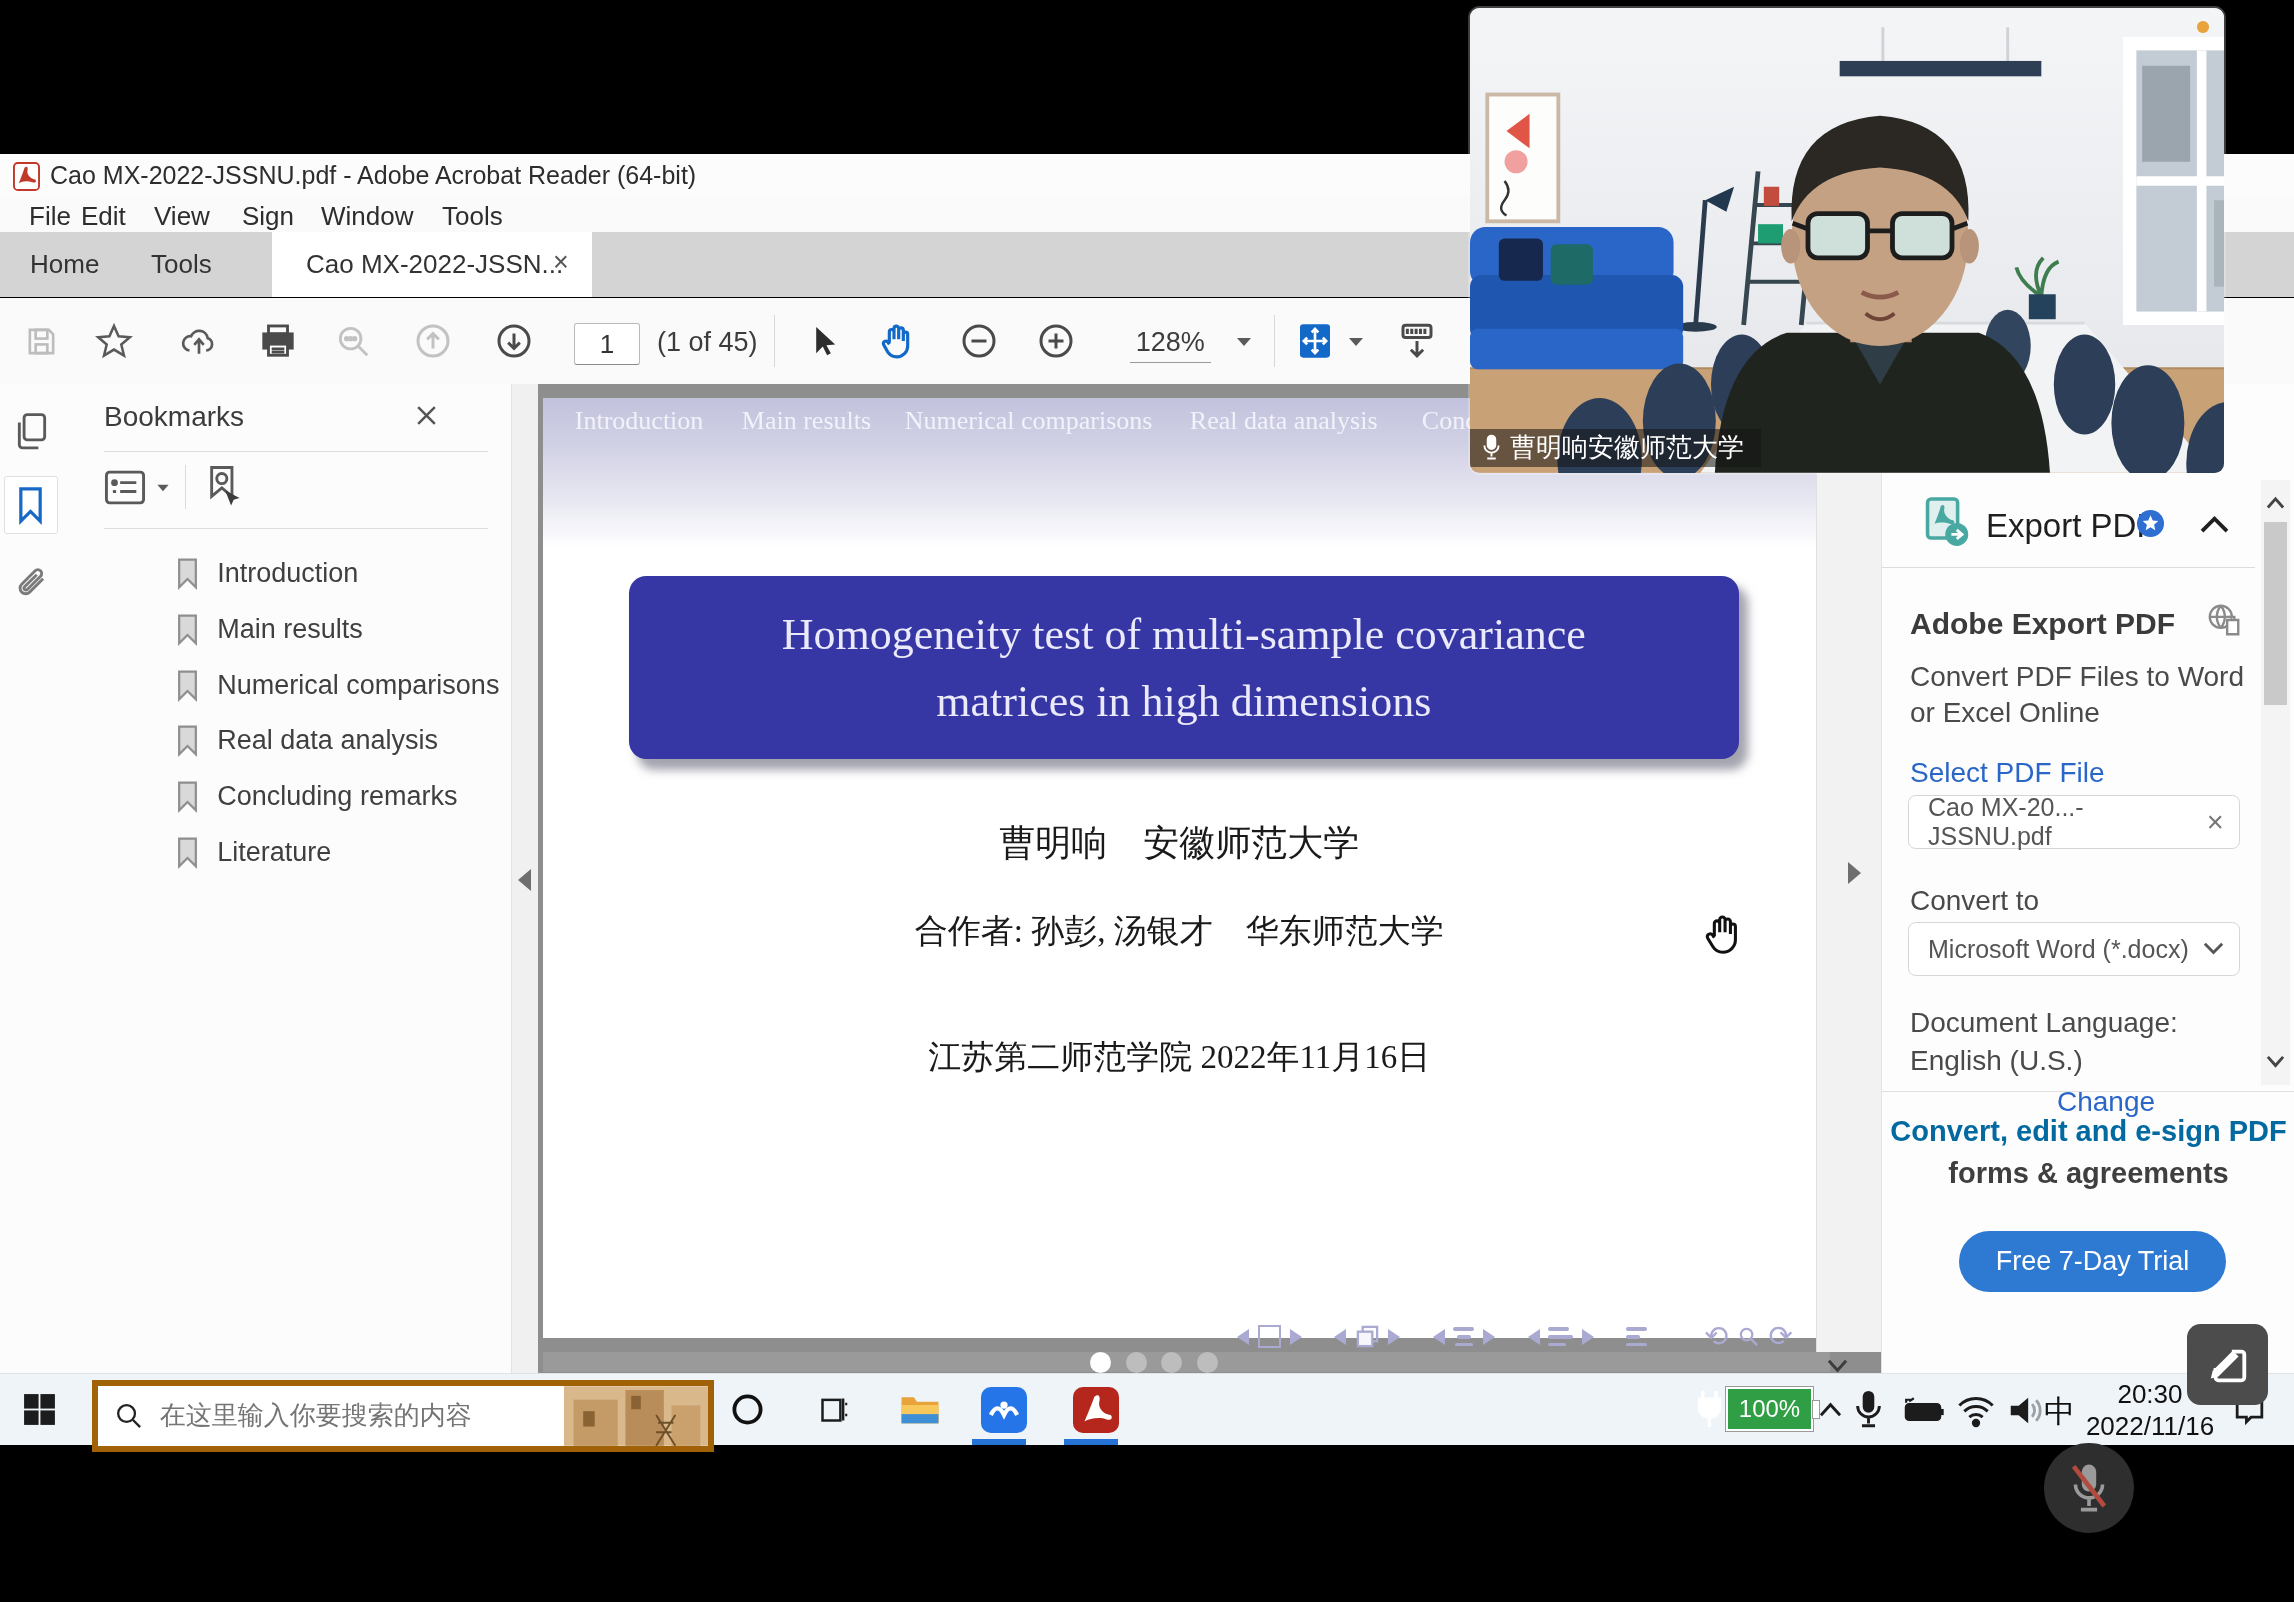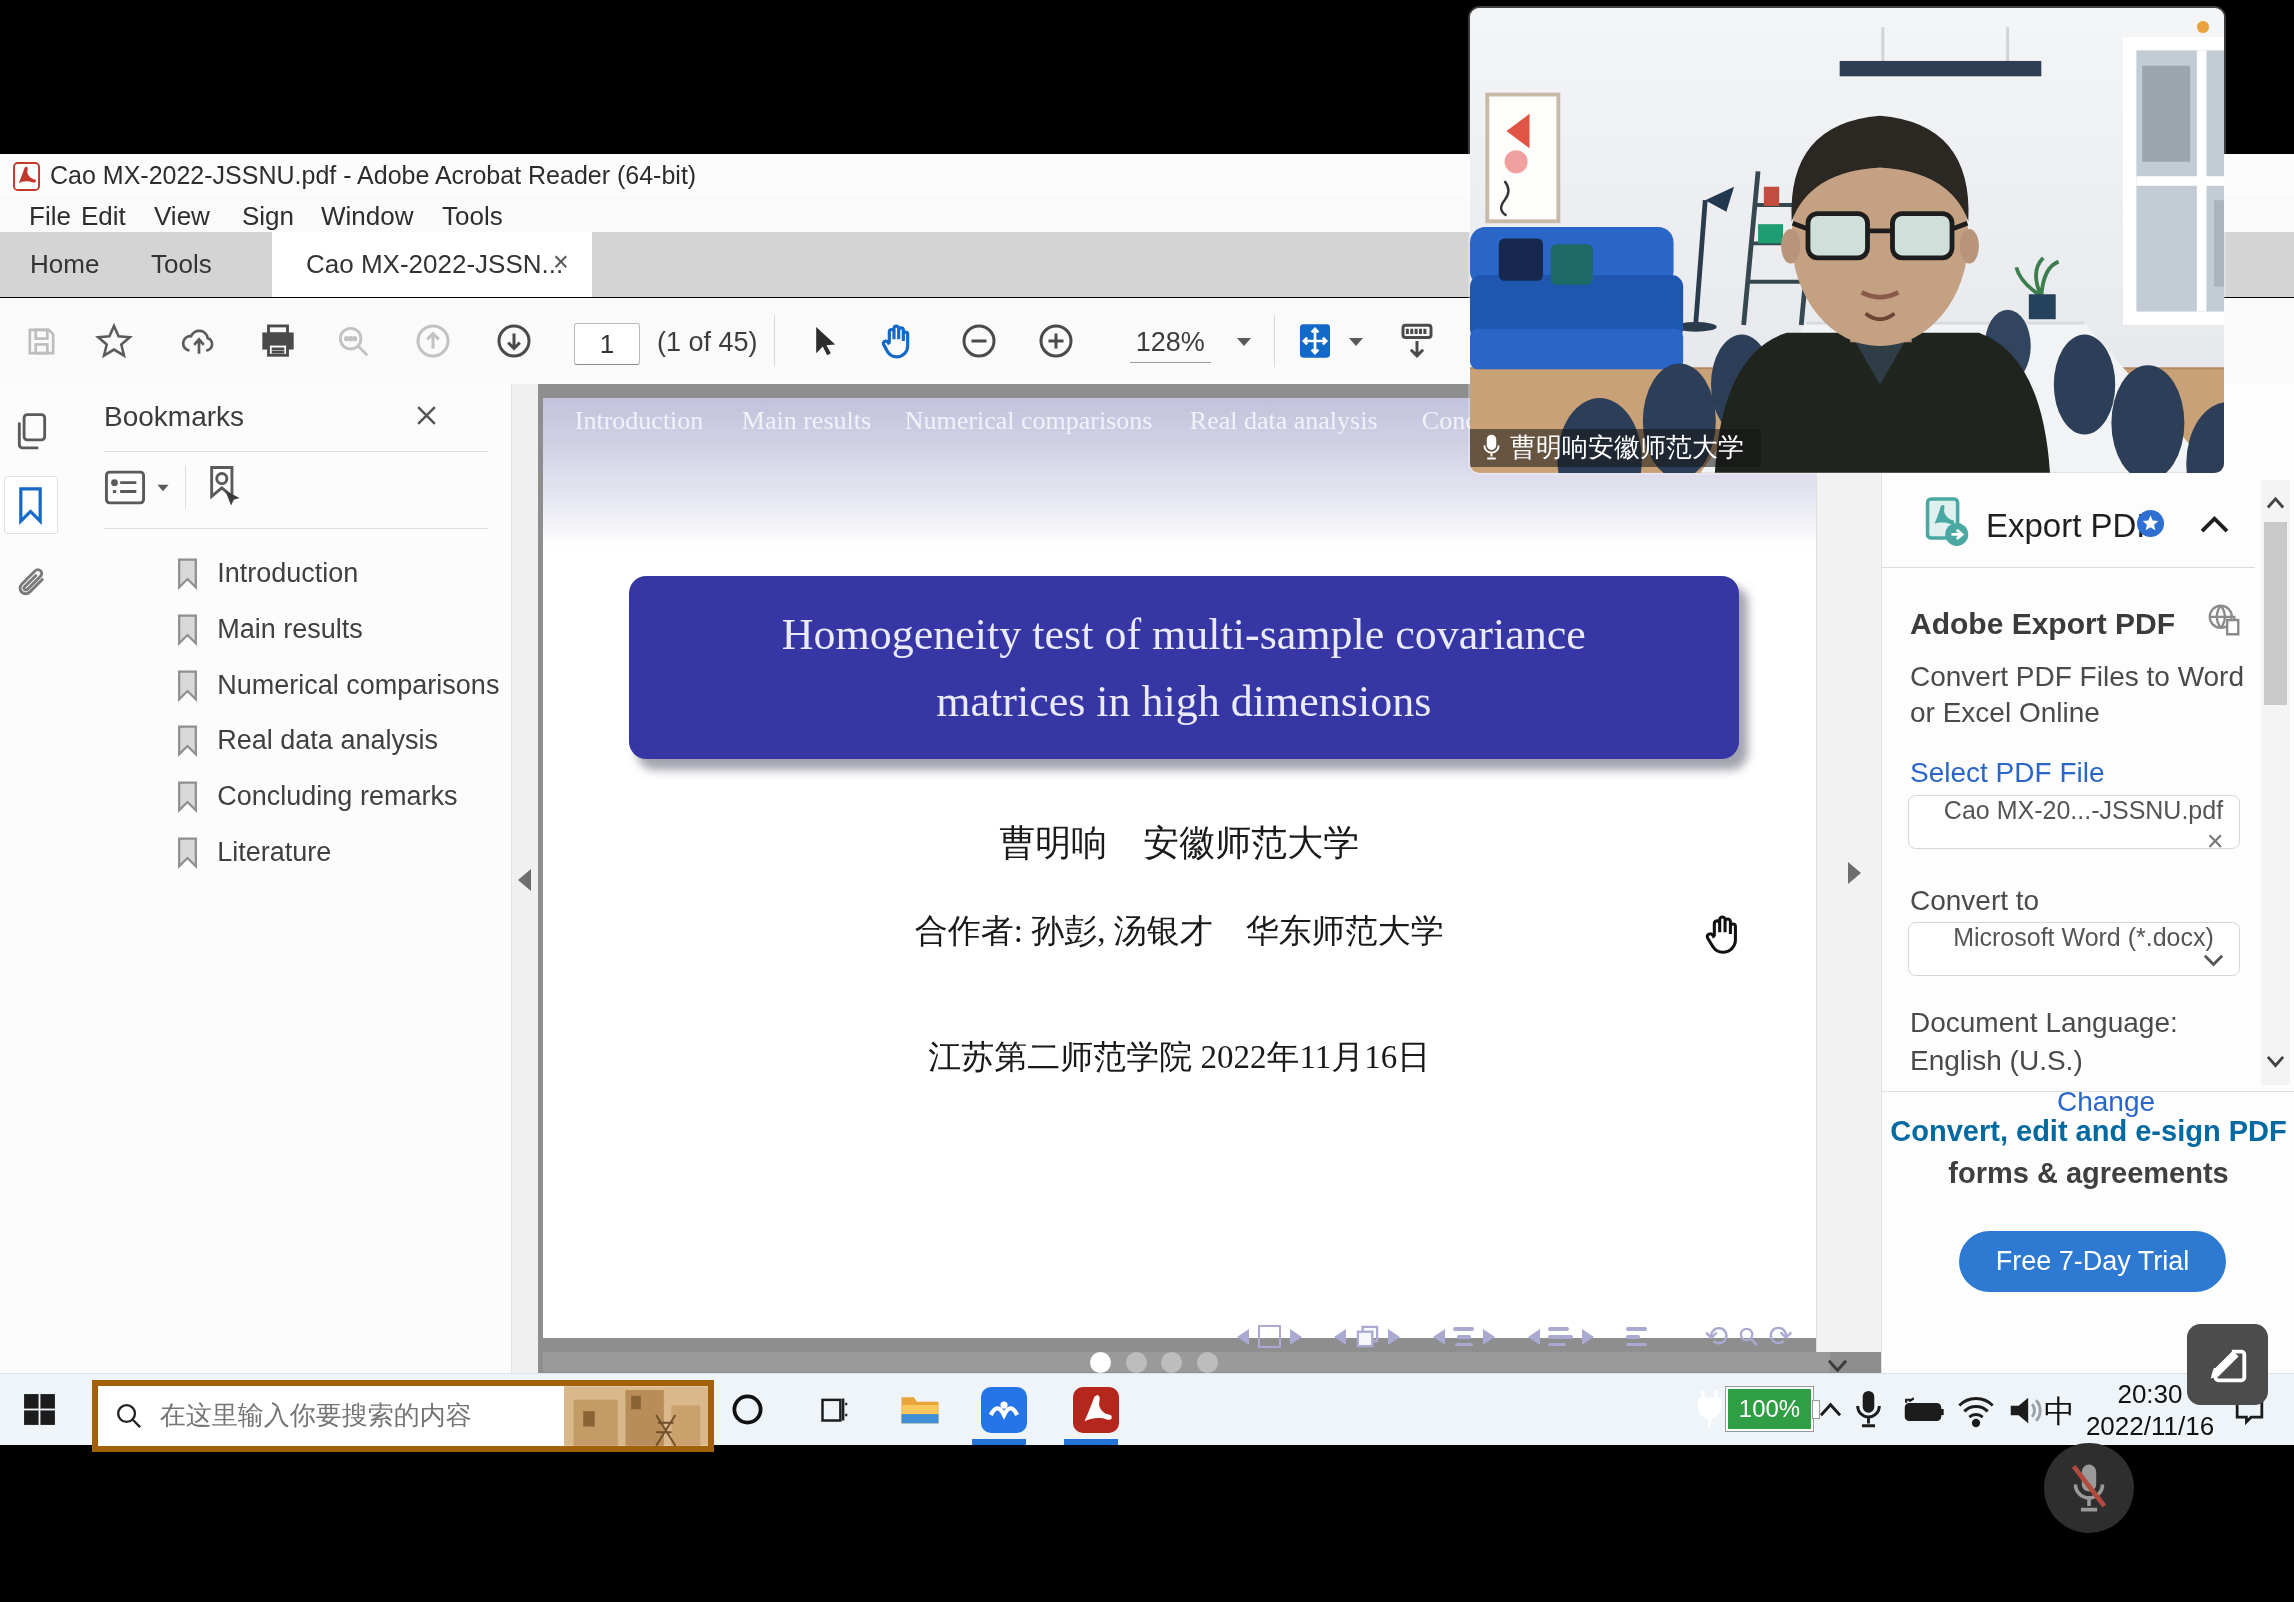--- a/index.html
+++ b/index.html
@@ -48,21 +48,21 @@
   .b-gap{width:15.4px;}
   .b-lines{display:flex;flex-direction:column;gap:3.8px;}
   .b-lines i{display:block;height:3.8px;background:#a9a9d2;border-radius:1.9px;}
   .b-glyph{color:#a9a9d2;font-size:29px;line-height:27px;}
 
   
   .xpanel{position:absolute;left:1881px;top:0;width:413px;height:989px;background:#fdfdfd;border-left:1px solid #e3e3e3;}
   .xhead-divider{position:absolute;left:0;top:183px;width:373px;height:1px;background:#dcdcdc;}
   .link{color:#2a66c8;}
   .chip{position:absolute;left:26px;width:330px;height:52px;border:1.9px solid #d6d6d6;border-radius:7.7px;background:#fff;
-        display:flex;align-items:center;flex-direction:column;}
+        display:flex;align-items:center;}
   .pill{position:absolute;left:77px;top:847px;width:267px;height:61px;border-radius:31px;background:#2e7ad2;
         display:flex;align-items:center;justify-content:center;}
 
   
   .taskbar{position:absolute;left:0;top:1373px;width:2294px;height:71px;background:#eff4f9;border-top:1px solid #dde3e9;}
   .tb-ico{position:absolute;top:7.7px;width:56px;height:56px;display:flex;align-items:center;justify-content:center;}
   .underline-ind{position:absolute;top:65px;height:5.8px;width:54px;background:#2673d8;}
 
   
   .webcam{position:absolute;left:1470px;top:7.7px;width:754px;height:465px;border-radius:9.6px;overflow:hidden;

